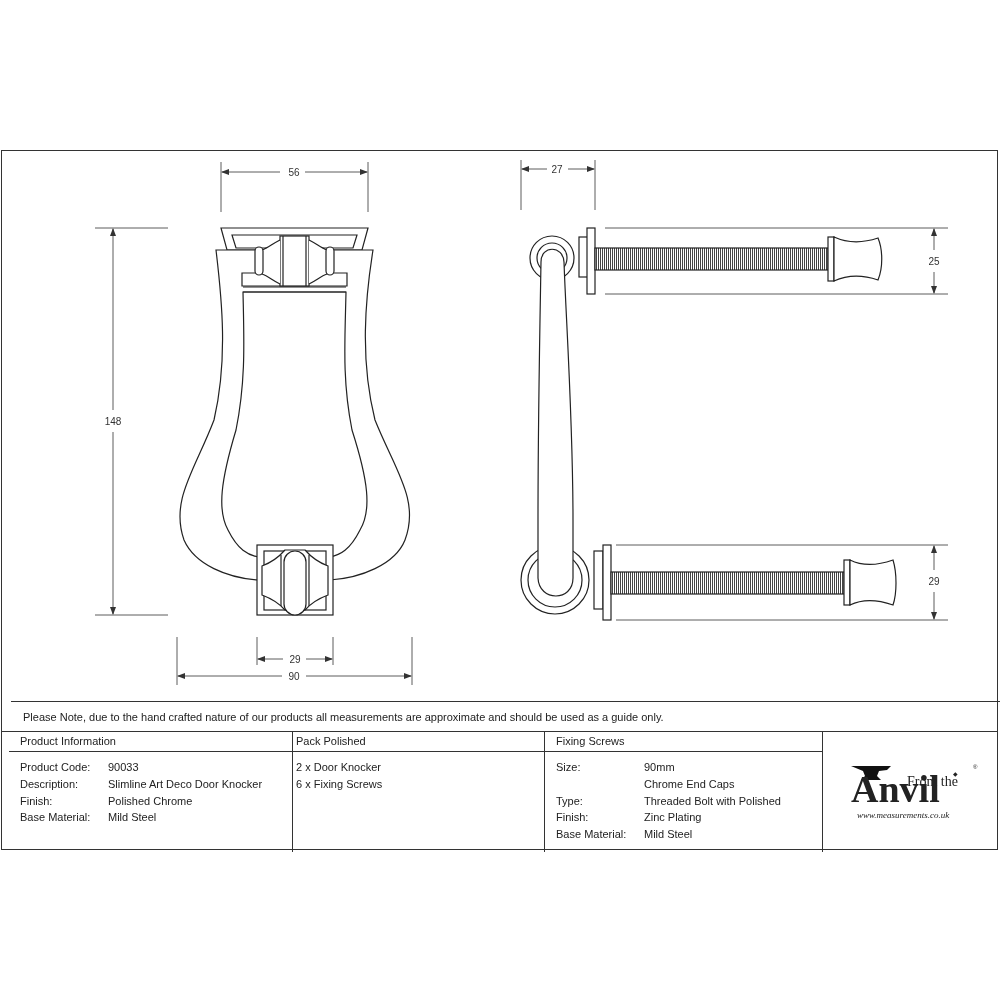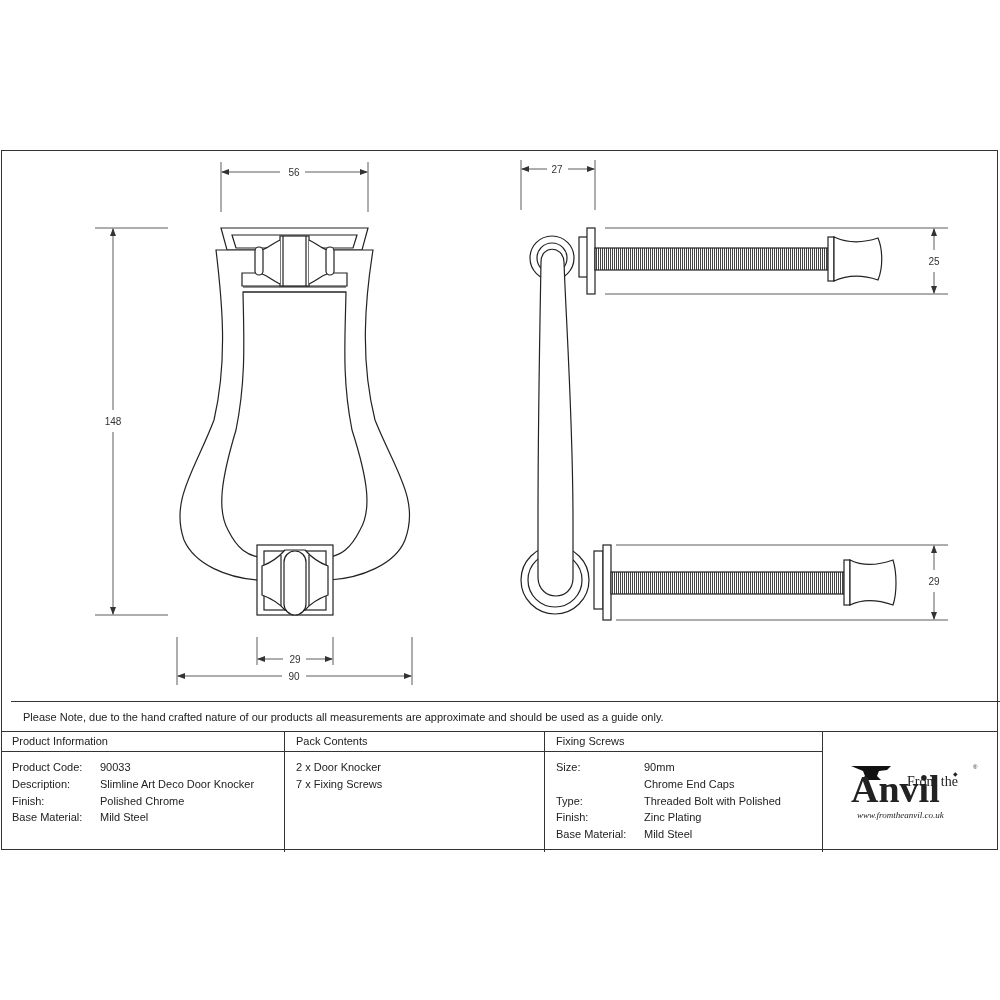--- a/index.html
+++ b/index.html
@@ -8,21 +8,21 @@
   .sheet { position: absolute; left: 1px; top: 150px; width: 997px; height: 700px;
            border: 1.5px solid #333; box-sizing: border-box; }
   svg.drawing { position: absolute; left: 0; top: 0; }
   .dim-text { font-family: "Liberation Sans", sans-serif; font-size: 10px; fill: #333; }
   .note-row { position: absolute; left: 11px; top: 701px; width: 997px; height: 30px;
               border-top: 1.5px solid #333; box-sizing: border-box; font-size: 11px;
               padding: 9px 0 0 12px; }
   .info-table { position: absolute; left: 1px; top: 731px; width: 997px; height: 120px;
                 border-top: 1.5px solid #333; box-sizing: border-box; }
   .col { position: absolute; top: 0; height: 120px; box-sizing: border-box; }
-  .col.c1 { left: 0; width: 284px; border-right: 1.5px solid #333; }
+  .col.c1 { left: 8px; width: 284px; border-right: 1.5px solid #333; }
   .col.c2 { left: 284px; width: 260px; border-right: 1.5px solid #333; }
   .col.c3 { left: 544px; width: 278px; border-right: 1.5px solid #333; }
   .col.c4 { left: 822px; width: 175px; }
   .col-head { height: 20px; border-bottom: 1.5px solid #333; box-sizing: border-box;
               font-size: 11px; padding: 3px 0 0 11px; }
   .col-body { padding: 7px 0 0 11px; font-size: 11px; line-height: 16.8px; }
   .kv { display: flex; }
   .kv .k { width: 88px; flex: none; }
   .kv .v { flex: 1; }
   .logo { position: absolute; left: 28px; top: 30px; width: 130px; height: 60px; }
@@ -174,24 +174,24 @@
           <span class="k">Finish:</span>
           <span class="v">Polished Chrome</span>
         </div>
       <div class="kv">
           <span class="k">Base Material:</span>
           <span class="v">Mild Steel</span>
         </div>
     </div>
   </div>
   <div class="col c2">
-    <div class="col-head">Pack Contents</div>
+    <div class="col-head">Pack Polished</div>
     <div class="col-body">
       <div>2 x Door Knocker</div>
-      <div>7 x Fixing Screws</div>
+      <div>6 x Fixing Screws</div>
     </div>
   </div>
   <div class="col c3">
     <div class="col-head">Fixing Screws</div>
     <div class="col-body">
       <div class="kv">
           <span class="k">Size:</span>
           <span class="v">90mm</span>
         </div>
       <div class="kv">
@@ -214,16 +214,16 @@
   </div>
   <div class="col c4">
     <div class="logo">
       <svg width="40" height="14" style="position:absolute;left:0;top:4px" viewBox="0 0 40 14">
         <path d="M0,0 L40,0 L36,4 L28,5 L26,10 L30,14 L10,14 L14,10 L12,5 Z" fill="#111"></path>
       </svg>
       <span class="logo-from">From the</span>
       <span style="position:absolute;left:102px;top:8px;font-size:6px;">◆</span>
       <div class="logo-anvil"><span>A</span><span class="rest">nvil</span></div>
       <span class="logo-reg">®</span>
-      <span class="logo-url">www.fromtheanvil.co.uk</span>
+      <span class="logo-url">www.measurements.co.uk</span>
     </div>
   </div>
 </div>
 
 </body></html>

